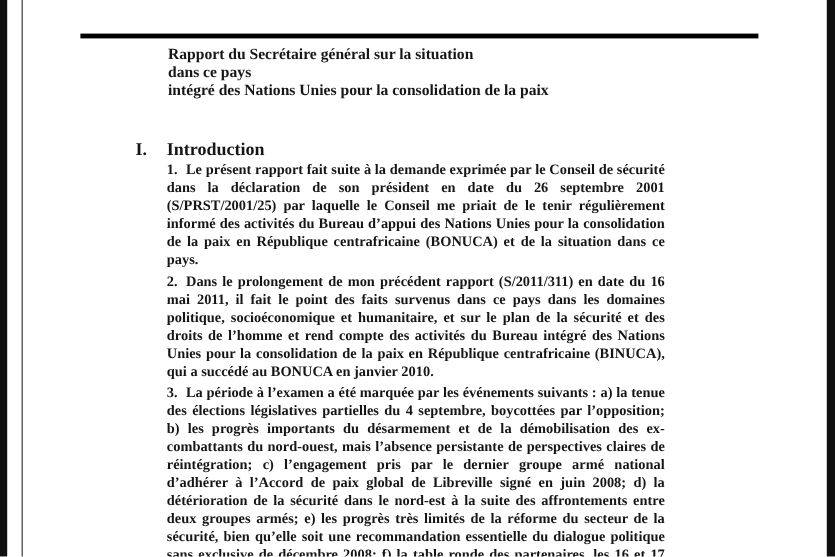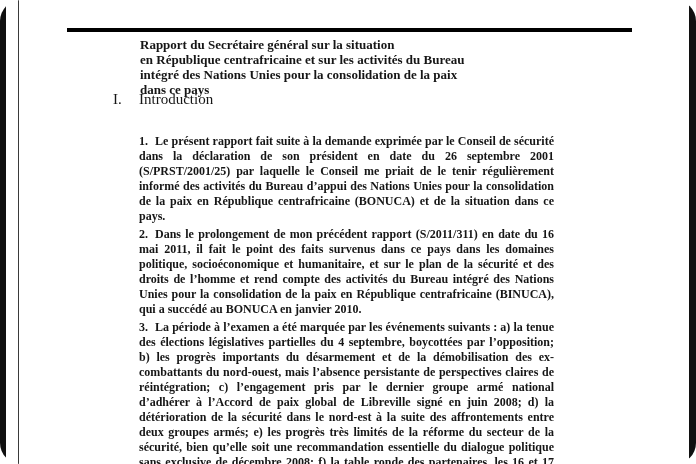--- a/index.html
+++ b/index.html
@@ -7,21 +7,20 @@
     padding: 0;
     background: #ffffff;
   }
   .page {
     position: relative;
     width: 696px;
     height: 464px;
     background: #ffffff;
     overflow: hidden;
     font-family: "Liberation Serif", serif;
-    border-radius: 21px;
   }
   .edge-left {
     position: absolute;
     left: 0; top: 0;
     width: 6px; height: 464px;
     background: #101010;
   }
   .gutter-line {
     position: absolute;
     left: 18px; top: 0;
@@ -44,22 +43,22 @@
     position: absolute;
     left: 140px; top: 37px;
     width: 430px;
     font-weight: bold;
     font-size: 13px;
     line-height: 15px;
     color: #161616;
   }
   .section-heading {
     position: absolute;
-    left: 113px; top: 90px;
-    font-weight: normal;
+    left: 113px; top: 116px;
+    font-weight: bold;
     font-size: 15px;
     line-height: 18px;
     color: #161616;
     white-space: nowrap;
   }
   .sec-num {
     display: inline-block;
     width: 26px;
   }
   .body-text {
@@ -86,23 +85,22 @@
 <div class="page">
 
   <div class="edge-left"></div>
   <div class="gutter-line"></div>
   <div class="edge-right"></div>
 
   <div class="head-rule"></div>
 
   <div class="report-title">
     <div>Rapport du Secrétaire général sur la situation</div>
-    <div>en République centrafricaine et sur les activités du Bureau</div>
+    <div>dans ce pays</div>
     <div>intégré des Nations Unies pour la consolidation de la paix</div>
-    <div>dans ce pays</div>
   </div>
 
   <div class="section-heading">
     <span class="sec-num">I.</span><span>Introduction</span>
   </div>
 
   <div class="body-text">
     <p><span class="para-num">1.</span><span>Le présent rapport fait suite à la demande exprimée par le Conseil de sécurité dans la déclaration de son président en date du 26 septembre 2001 (S/PRST/2001/25) par laquelle le Conseil me priait de le tenir régulièrement informé des activités du Bureau d’appui des Nations Unies pour la consolidation de la paix en République centrafricaine (BONUCA) et de la situation dans ce pays.</span></p>
     <p><span class="para-num">2.</span><span>Dans le prolongement de mon précédent rapport (S/2011/311) en date du 16 mai 2011, il fait le point des faits survenus dans ce pays dans les domaines politique, socioéconomique et humanitaire, et sur le plan de la sécurité et des droits de l’homme et rend compte des activités du Bureau intégré des Nations Unies pour la consolidation de la paix en République centrafricaine (BINUCA), qui a succédé au BONUCA en janvier 2010.</span></p>
     <p><span class="para-num">3.</span><span>La période à l’examen a été marquée par les événements suivants : a) la tenue des élections législatives partielles du 4 septembre, boycottées par l’opposition; b) les progrès importants du désarmement et de la démobilisation des ex-combattants du nord-ouest, mais l’absence persistante de perspectives claires de réintégration; c) l’engagement pris par le dernier groupe armé national d’adhérer à l’Accord de paix global de Libreville signé en juin 2008; d) la détérioration de la sécurité dans le nord-est à la suite des affrontements entre deux groupes armés; e) les progrès très limités de la réforme du secteur de la sécurité, bien qu’elle soit une recommandation essentielle du dialogue politique sans exclusive de décembre 2008; f) la table ronde des partenaires, les 16 et 17 juin à Bruxelles; et g) les tensions socioéconomiques qui couvent dans la capitale.</span></p>

